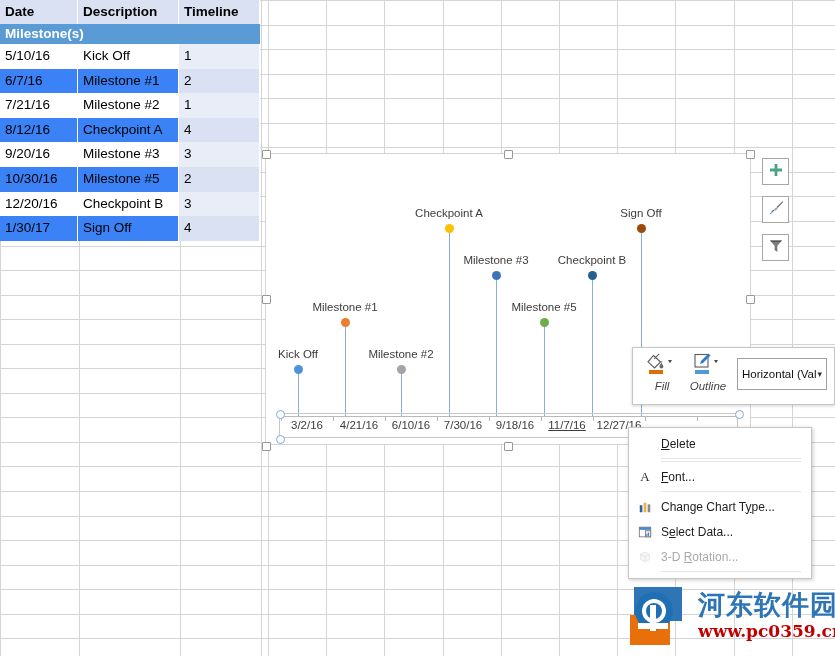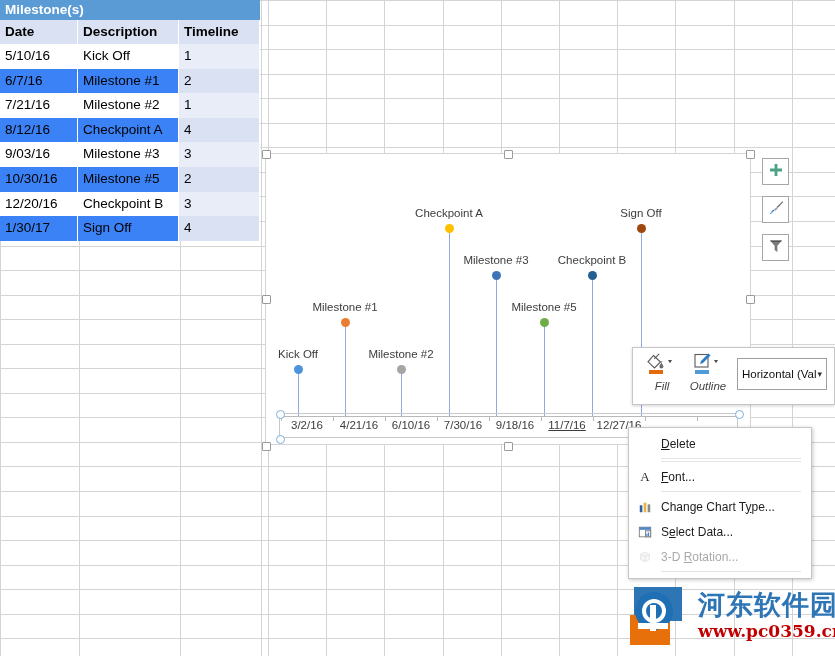--- a/index.html
+++ b/index.html
@@ -177,28 +177,28 @@
     <div class="gline-h" style="top: 491px;"></div>
     <div class="gline-h" style="top: 516px;"></div>
     <div class="gline-h" style="top: 540px;"></div>
     <div class="gline-h" style="top: 565px;"></div>
     <div class="gline-h" style="top: 589px;"></div>
     <div class="gline-h" style="top: 614px;"></div>
     <div class="gline-h" style="top: 638px;"></div>
   </div>
 
 <div id="table">
-  <div class="trow title-row">
-    <div class="tcell c-date" style="width:179px;">Milestone(s)</div>
-    <div class="tcell c-time"></div>
-  </div>
   <div class="trow hdr-row">
     <div class="tcell c-date">Date</div>
     <div class="tcell c-desc">Description</div>
     <div class="tcell c-time">Timeline</div>
+  </div>
+  <div class="trow title-row">
+    <div class="tcell c-date" style="width:179px;">Milestone(s)</div>
+    <div class="tcell c-time"></div>
   </div>
   <div id="table-body">
       <div class="trow r-odd">
         <div class="tcell c-date">5/10/16</div>
         <div class="tcell c-desc">Kick Off</div>
         <div class="tcell c-time">1</div>
       </div>
       <div class="trow r-even">
         <div class="tcell c-date">6/7/16</div>
         <div class="tcell c-desc">Milestone #1</div>
@@ -208,21 +208,21 @@
         <div class="tcell c-date">7/21/16</div>
         <div class="tcell c-desc">Milestone #2</div>
         <div class="tcell c-time">1</div>
       </div>
       <div class="trow r-even">
         <div class="tcell c-date">8/12/16</div>
         <div class="tcell c-desc">Checkpoint A</div>
         <div class="tcell c-time">4</div>
       </div>
       <div class="trow r-odd">
-        <div class="tcell c-date">9/03/16</div>
+        <div class="tcell c-date">9/20/16</div>
         <div class="tcell c-desc">Milestone #3</div>
         <div class="tcell c-time">3</div>
       </div>
       <div class="trow r-even">
         <div class="tcell c-date">10/30/16</div>
         <div class="tcell c-desc">Milestone #5</div>
         <div class="tcell c-time">2</div>
       </div>
       <div class="trow r-odd">
         <div class="tcell c-date">12/20/16</div>

